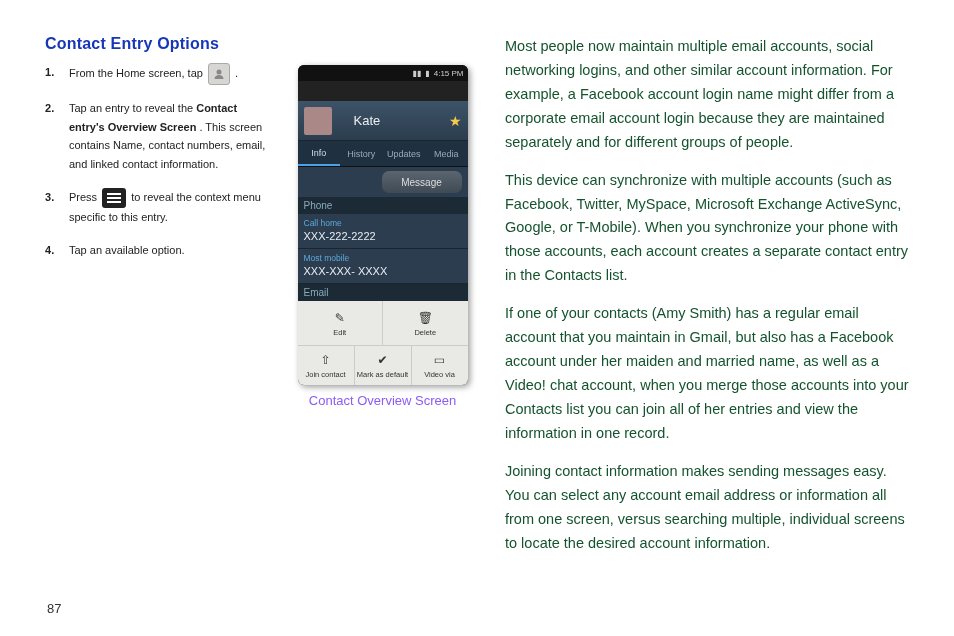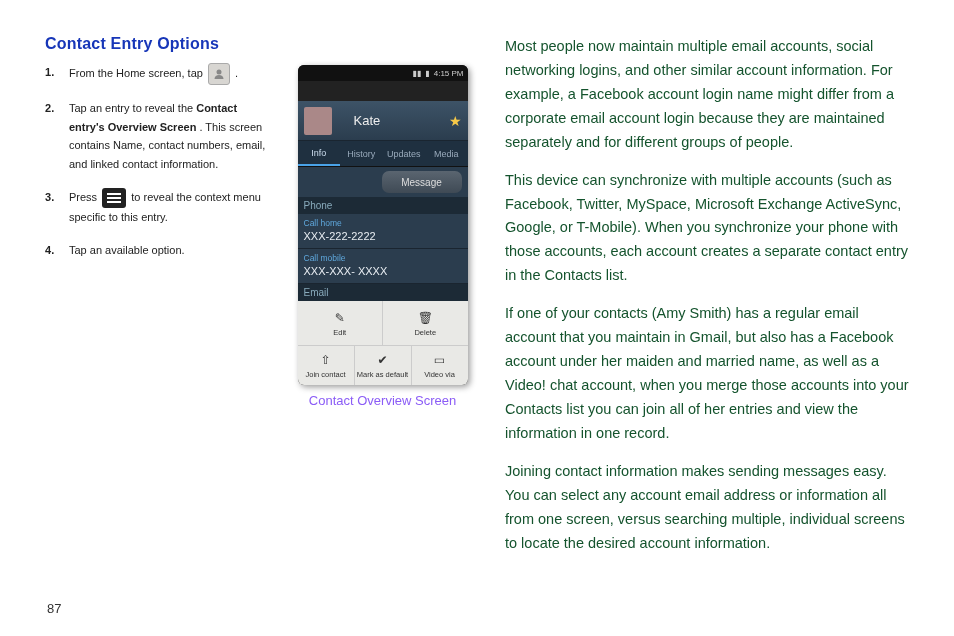--- a/index.html
+++ b/index.html
@@ -284,21 +284,21 @@
         </div>
         <div class="phone-msg-row">
           <div class="phone-msg-btn">Message</div>
         </div>
         <div class="phone-section-label">Phone</div>
         <div class="phone-row">
           <div class="phone-row-label">Call home</div>
           <div class="phone-row-value">XXX-222-2222</div>
         </div>
         <div class="phone-row">
-          <div class="phone-row-label">Call mobile</div>
+          <div class="phone-row-label">Most mobile</div>
           <div class="phone-row-value">XXX-XXX- XXXX</div>
         </div>
         <div class="phone-section-label">Email</div>
         <div class="phone-actions">
           <div class="phone-action">
             <div class="aicon">✎</div>
             <span>Edit</span>
           </div>
           <div class="phone-action">
             <div class="aicon">🗑</div>

